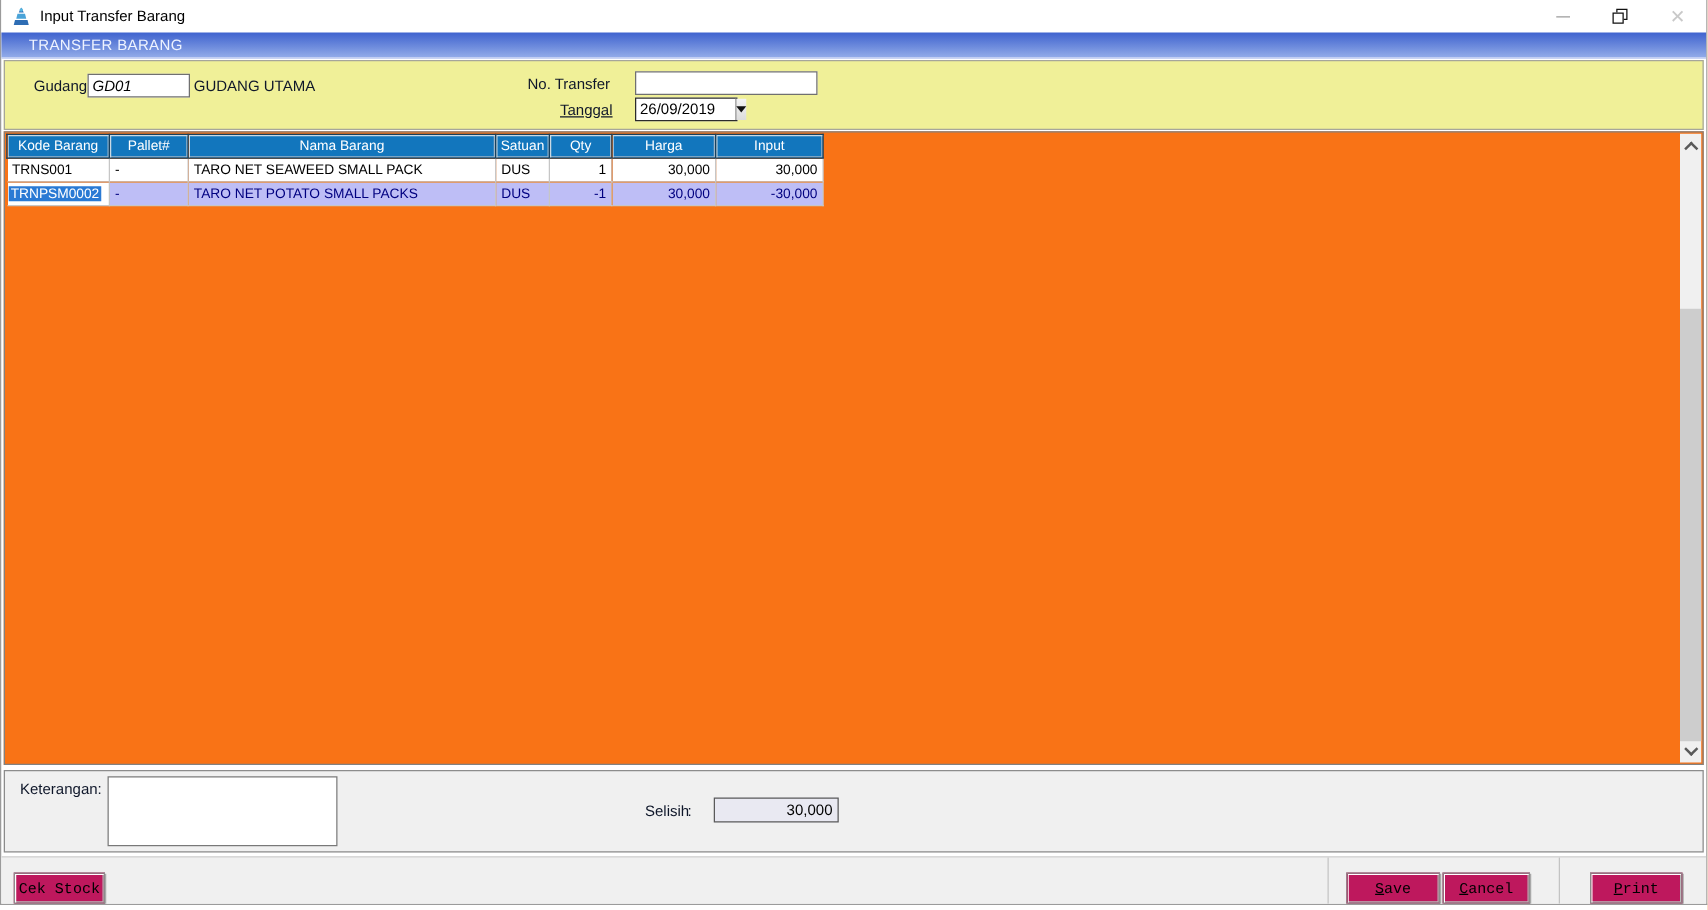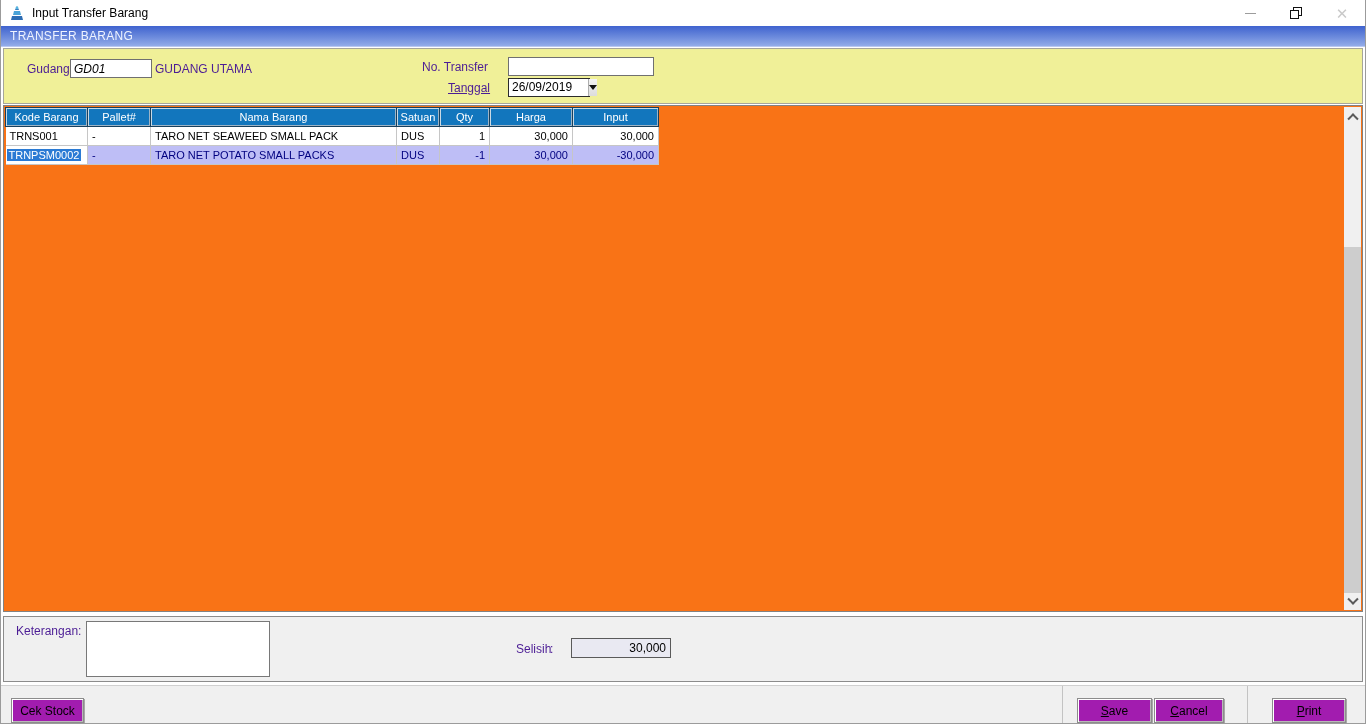--- a/index.html
+++ b/index.html
@@ -17,25 +17,25 @@
   .min-glyph { width:11px; height:0; border-top:1px solid #9c9c9c; display:block; }
   .max-glyph { position:relative; width:12px; height:12px; display:block; }
   .max-glyph .back { position:absolute; left:3px; top:0; width:9px; height:9px; border:1px solid #111; background:#fff; }
   .max-glyph .front { position:absolute; left:0; top:3px; width:9px; height:9px; border:1px solid #111; background:#fff; }
   .close-glyph { color:#c9c9c9; font-size:15px; line-height:1; }
 
   
   .caption { position:absolute; top:26px; left:0; right:0; height:21px;
     background:linear-gradient(to bottom, #3f63cf 0%, #6c8adc 55%, #93ace9 100%);
     border-bottom:1px solid #b9c8f2; display:flex; align-items:center; }
-  .caption span { color:#eef3ff; font-size:12px; padding-left:9px; letter-spacing:0.3px; }
+  .caption span { color:#eef3ff; font-size:12px; padding-left:22px; letter-spacing:0.3px; }
 
   
   .ypanel { position:absolute; top:48px; left:2px; right:2px; height:56px; background:#f0f098; border:1px solid #a6a69b; }
-  .lbl { position:absolute; font-size:12px; color:#4c1d95; }
+  .lbl { position:absolute; font-size:12px; color:#0f172a; }
   .tbox { position:absolute; background:#fff; border:1px solid #707070; font-size:12px; padding:0 3px; font-family:"Liberation Sans",sans-serif;font-style:italic; }
   #gudang-lbl { left:23px; top:13px; }
   #gudang-input { left:66px; top:10px; width:82px; height:19px; }
   #gudang-name { left:151px; top:13px; }
   #notrans-lbl { left:418px; top:11px;text-align:center; }
   #notrans-input { left:504px; top:8px; width:146px; height:19px; }
   #tanggal-lbl { left:444px; top:32px;text-decoration:underline; }
   .combo { position:absolute; left:504px; top:29px; width:82px; height:19px; background:#fff; border:1px solid #2b2b2b; display:flex; }
   .combo .val { flex:1; font-size:12px; padding:1px 16px 0 3px; }
   .combo .dd { width:16px; background:linear-gradient(#f4f4f4,#dcdcdc); border-left:1px solid #adadad; display:flex; align-items:center; justify-content:center; }
@@ -68,23 +68,23 @@
   #ket-lbl { left:12px; top:7px; font-size:12px; }
   #ket-text { position:absolute; left:82px; top:4px; width:184px; height:56px; background:#fff; border:1px solid #787878; resize:none; font-family:"Liberation Sans",sans-serif; font-size:12px; }
   #selisih-lbl { left:512px; top:25px; font-size:12px; }
   #selisih-colon { left:546px; top:25px; font-size:12px; }
   #selisih-box { position:absolute; left:567px; top:21px; width:100px; height:20px; background:#e9e9f2; border:1px solid #5a5a5a; font-size:12px; text-align:right; padding:2px 4px 0 0; }
 
   
   .bbar { position:absolute; top:685px; left:0; right:0; bottom:0; background:#f0f0f0; border-top:1px solid #d0d0d0; }
   .vdiv { position:absolute; top:0; bottom:0; width:1px; background:#c3c3c3; }
   #div1 { left:1061px; } #div2 { left:1246px; }
-  .pushbtn { position:absolute; top:12px; height:25px; background:#a21caf; border:1px solid #8c8c8c;
+  .pushbtn { position:absolute; top:12px; height:25px; background:#be185d; border:1px solid #8c8c8c;
      box-shadow:inset 1px 1px 0 #ffffff, inset -1px -1px 0 #b9b9b9, 1px 1px 0 #a8a8a8;
-     font-family:Liberation Sans, sans-serif; font-size:12px; color:#000; text-align:center; line-height:22px; cursor:default; }
+     font-family:Liberation Mono, monospace; font-size:12px; color:#000; text-align:center; line-height:22px; cursor:default; }
   #btn-cekstock { left:10px; width:73px; }
   #btn-save { left:1076px; width:75px; }
   #btn-cancel { left:1153px; width:70px; }
   #btn-print { left:1271px; width:74px; }
   .ukey { text-decoration:underline; }
 </style>
 </head>
 <body>
 
 <div id="window">

